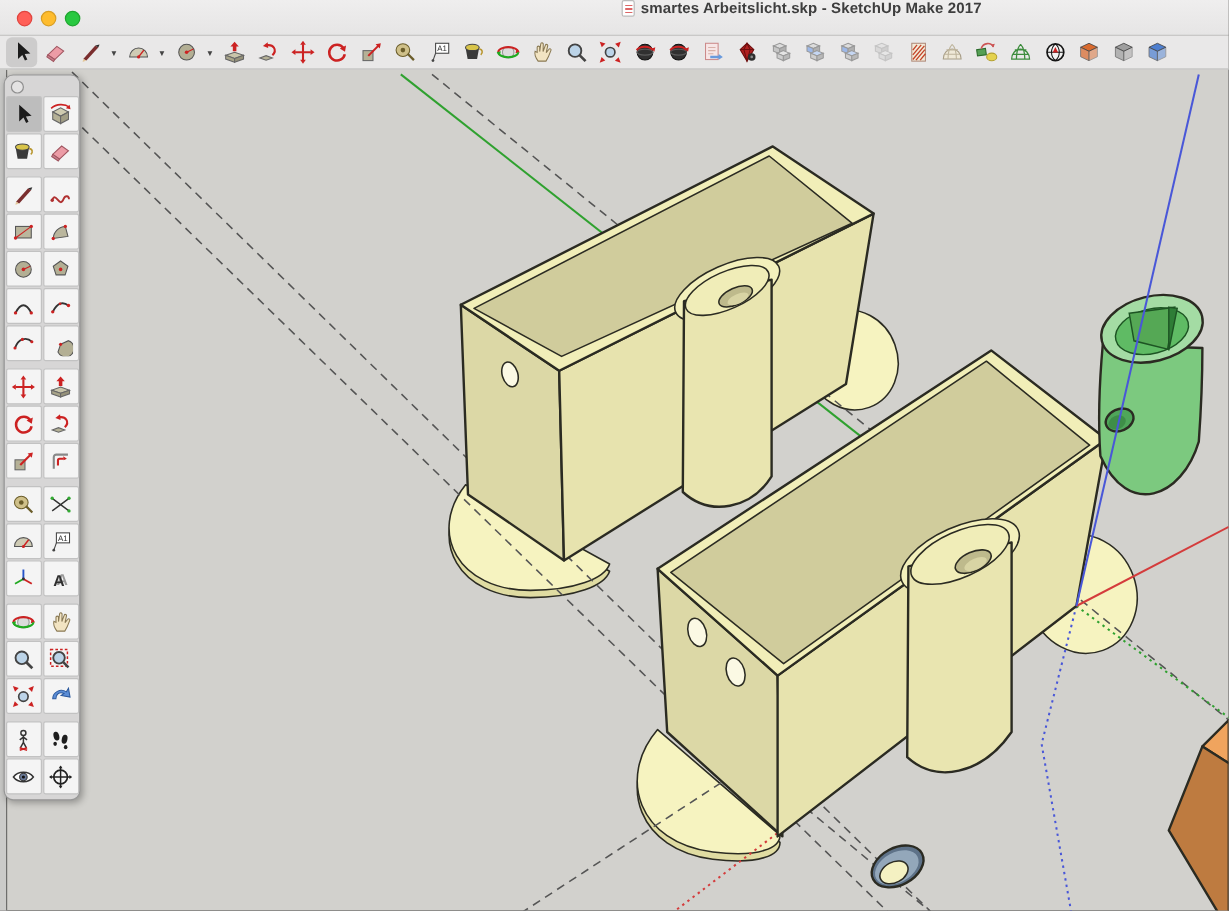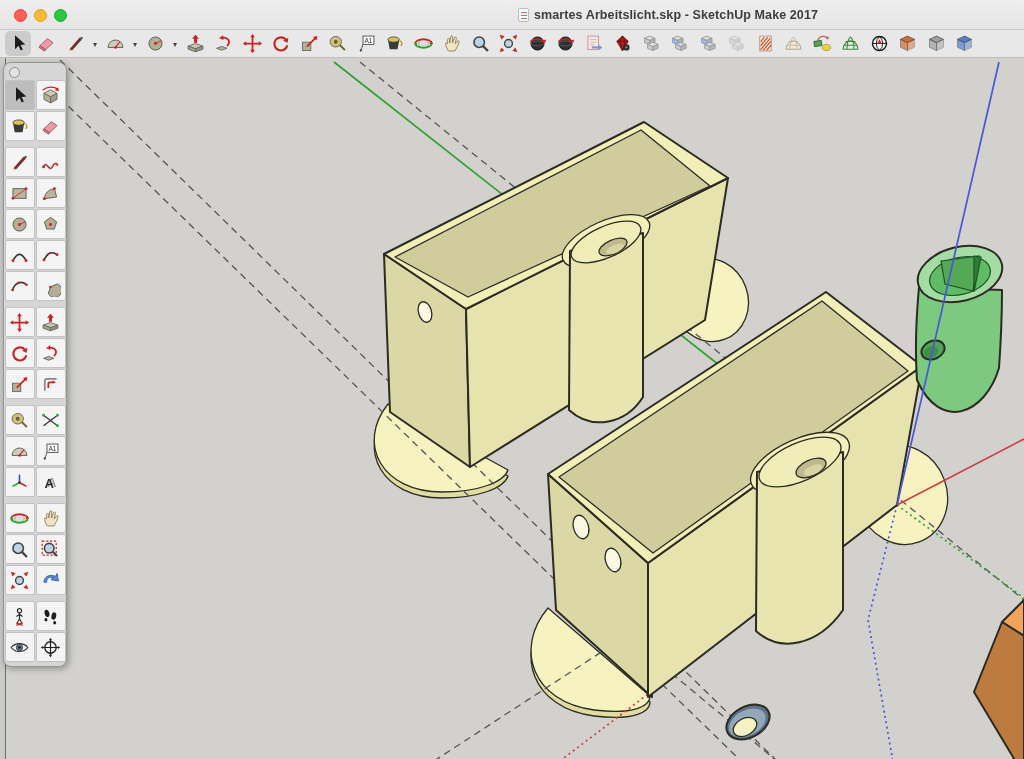--- a/index.html
+++ b/index.html
@@ -6,21 +6,21 @@
   *{box-sizing:border-box;}
   .window{position:relative;width:1024px;height:759px;overflow:hidden;background:#D2D1CD;
     font-family:"Liberation Sans","DejaVu Sans",sans-serif;}
   
   .titlebar{position:absolute;left:0;top:0;width:1024px;height:30px;
     background:linear-gradient(#EFEEEE,#E6E5E5);border-bottom:1px solid #C9C8C7;z-index:10;}
   .tl{position:absolute;top:8.5px;width:13px;height:13px;border-radius:50%;}
   .tl.red{left:14px;background:#FF5F57;border:0.5px solid #E0443E;}
   .tl.yellow{left:34px;background:#FEBC2E;border:0.5px solid #D89E24;}
   .tl.green{left:54px;background:#28C840;border:0.5px solid #1FA52F;}
-  .title-wrap{position:absolute;left:518px;top:0;height:30px;display:flex;align-items:center;gap:5px;}
+  .title-wrap{position:absolute;left:518px;top:0;height:30px;display:flex;gap:5px;}
   .doc-ico{width:11px;height:14px;background:#fff;border:1px solid #BBB;border-radius:2px;position:relative;}
   .doc-ico::after{content:"";position:absolute;left:2px;top:3px;width:6px;height:7px;
     background:repeating-linear-gradient(#D66 0 1px,transparent 1px 3px);}
   .title-text{font-size:12.5px;font-weight:700;color:#3E3E3E;letter-spacing:.1px;}
   
   .toolbar{position:absolute;left:0;top:30px;width:1024px;height:28px;background:#E9E8E8;
     border-bottom:1px solid #BFBEBD;display:flex;align-items:center;padding:0 0 0 5px;gap:2.5px;z-index:10;}
   .tb-btn{width:26px;height:25px;display:flex;align-items:center;justify-content:center;flex:0 0 auto;}
   .tb-btn.pressed{background:#CDCCCC;border-radius:5px;}
   .dd-caret{flex:0 0 auto;width:9px;font-size:8px;color:#444;text-align:center;padding-top:2px;}

